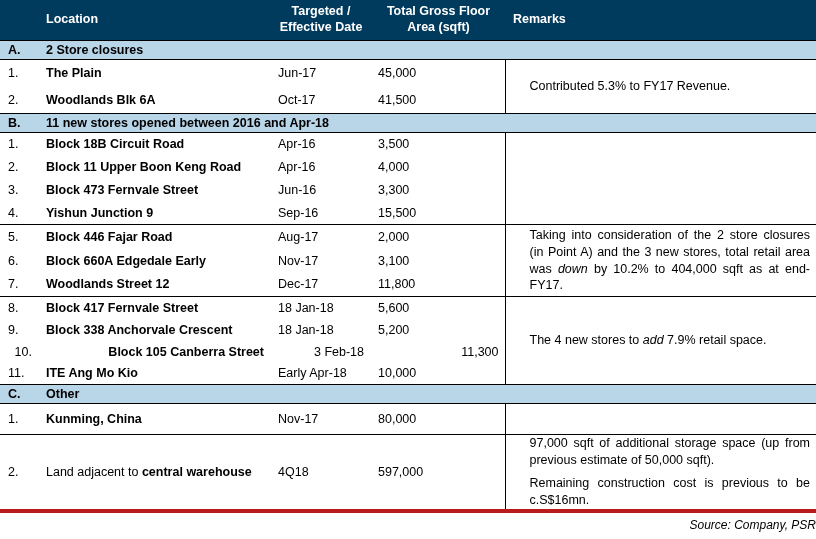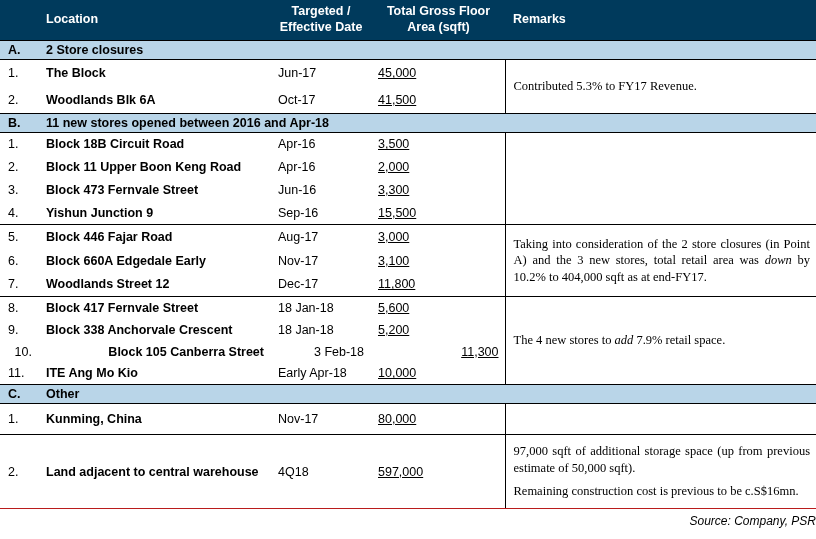--- a/index.html
+++ b/index.html
@@ -39,38 +39,37 @@
 
   tr.band td{
     background:#B9D5E8;
     font-weight:bold;
     height:18px;
     border-top:1px solid #000;
     border-bottom:1px solid #000;
   }
 
   tr.group-first td{border-top:1px solid #000;}
-  #floor-table tr:last-child td{border-bottom:1px solid #b91c1c;}
+  #floor-table tr:last-child td{border-bottom:4px solid #b91c1c;}
 
   td.num{}
   td.loc{font-weight:bold;}
-  td.loc .nb{font-weight:bold;}
-  td.area{padding-left:16px;text-decoration:underline;}
+  td.loc .nb{font-weight:normal;}
+  td.area{padding-left:16px;}
   td.remark{
     border-left:1px solid #000;
     padding:3px 8px 3px 8px;
     line-height:1.33;
   }
   td.remark.v-top{vertical-align:top;padding-top:4px;}
   td.remark.v-middle{vertical-align:middle;}
   td.remark p{
-    margin:0 0 7px 0;
+    margin:0 0 7px 16px;
     text-align:justify;
     text-align-last:left;
-    font-family:Liberation Serif, serif;
   }
   td.remark p:last-child{margin-bottom:0;}
   td.remark .it{font-style:italic;}
   td.v-toprow{vertical-align:top;padding-top:5px;}
 
   #source-line{
     padding:5px 0 8px 5px;
     font-style:italic;
     font-size:12px;
     height:17px;
@@ -100,21 +99,21 @@
       <td class="h-date"><span>Targeted /</span><br><span>Effective Date</span></td>
       <td class="h-area"><span>Total Gross Floor</span><br><span>Area (sqft)</span></td>
       <td class="h-rem">Remarks</td>
     </tr>
   <tr class="band">
         <td class="num" style="font-weight: bold;">A.</td>
         <td class="" colspan="4">2 Store closures</td>
       </tr>
       <tr class="group-first" style="height: 27px;">
         <td class="num">1.</td>
-        <td class="loc"><span>The Block</span></td>
+        <td class="loc"><span>The Plain</span></td>
         <td class="date">Jun-17</td>
         <td class="area">45,000</td>
         <td class="remark v-middle" rowspan="2">
           <p><span>Contributed 5.3% to FY17 Revenue.</span></p>
         </td>
       </tr>
       <tr style="height: 27px;">
         <td class="num">2.</td>
         <td class="loc"><span>Woodlands Blk 6A</span></td>
         <td class="date">Oct-17</td>
@@ -128,39 +127,39 @@
         <td class="num">1.</td>
         <td class="loc"><span>Block 18B Circuit Road</span></td>
         <td class="date">Apr-16</td>
         <td class="area">3,500</td>
         <td class="remark v-middle" rowspan="4"></td>
       </tr>
       <tr style="height: 23px;">
         <td class="num">2.</td>
         <td class="loc"><span>Block 11 Upper Boon Keng Road</span></td>
         <td class="date">Apr-16</td>
-        <td class="area">2,000</td>
+        <td class="area">4,000</td>
       </tr>
       <tr style="height: 23px;">
         <td class="num">3.</td>
         <td class="loc"><span>Block 473 Fernvale Street</span></td>
         <td class="date">Jun-16</td>
         <td class="area">3,300</td>
       </tr>
       <tr style="height: 23px;">
         <td class="num">4.</td>
         <td class="loc"><span>Yishun Junction 9</span></td>
         <td class="date">Sep-16</td>
         <td class="area">15,500</td>
       </tr>
       <tr class="group-first" style="height: 24px;">
         <td class="num">5.</td>
         <td class="loc"><span>Block 446 Fajar Road</span></td>
         <td class="date">Aug-17</td>
-        <td class="area">3,000</td>
+        <td class="area">2,000</td>
         <td class="remark v-top" rowspan="3">
           <p><span>Taking into consideration of the 2 store closures (in Point A) and the 3 new stores, total retail area was </span><span class="it">down</span><span> by 10.2% to 404,000 sqft as at end-FY17.</span></p>
         </td>
       </tr>
       <tr style="height: 24px;">
         <td class="num">6.</td>
         <td class="loc"><span>Block 660A Edgedale Early</span></td>
         <td class="date">Nov-17</td>
         <td class="area">3,100</td>
       </tr>

